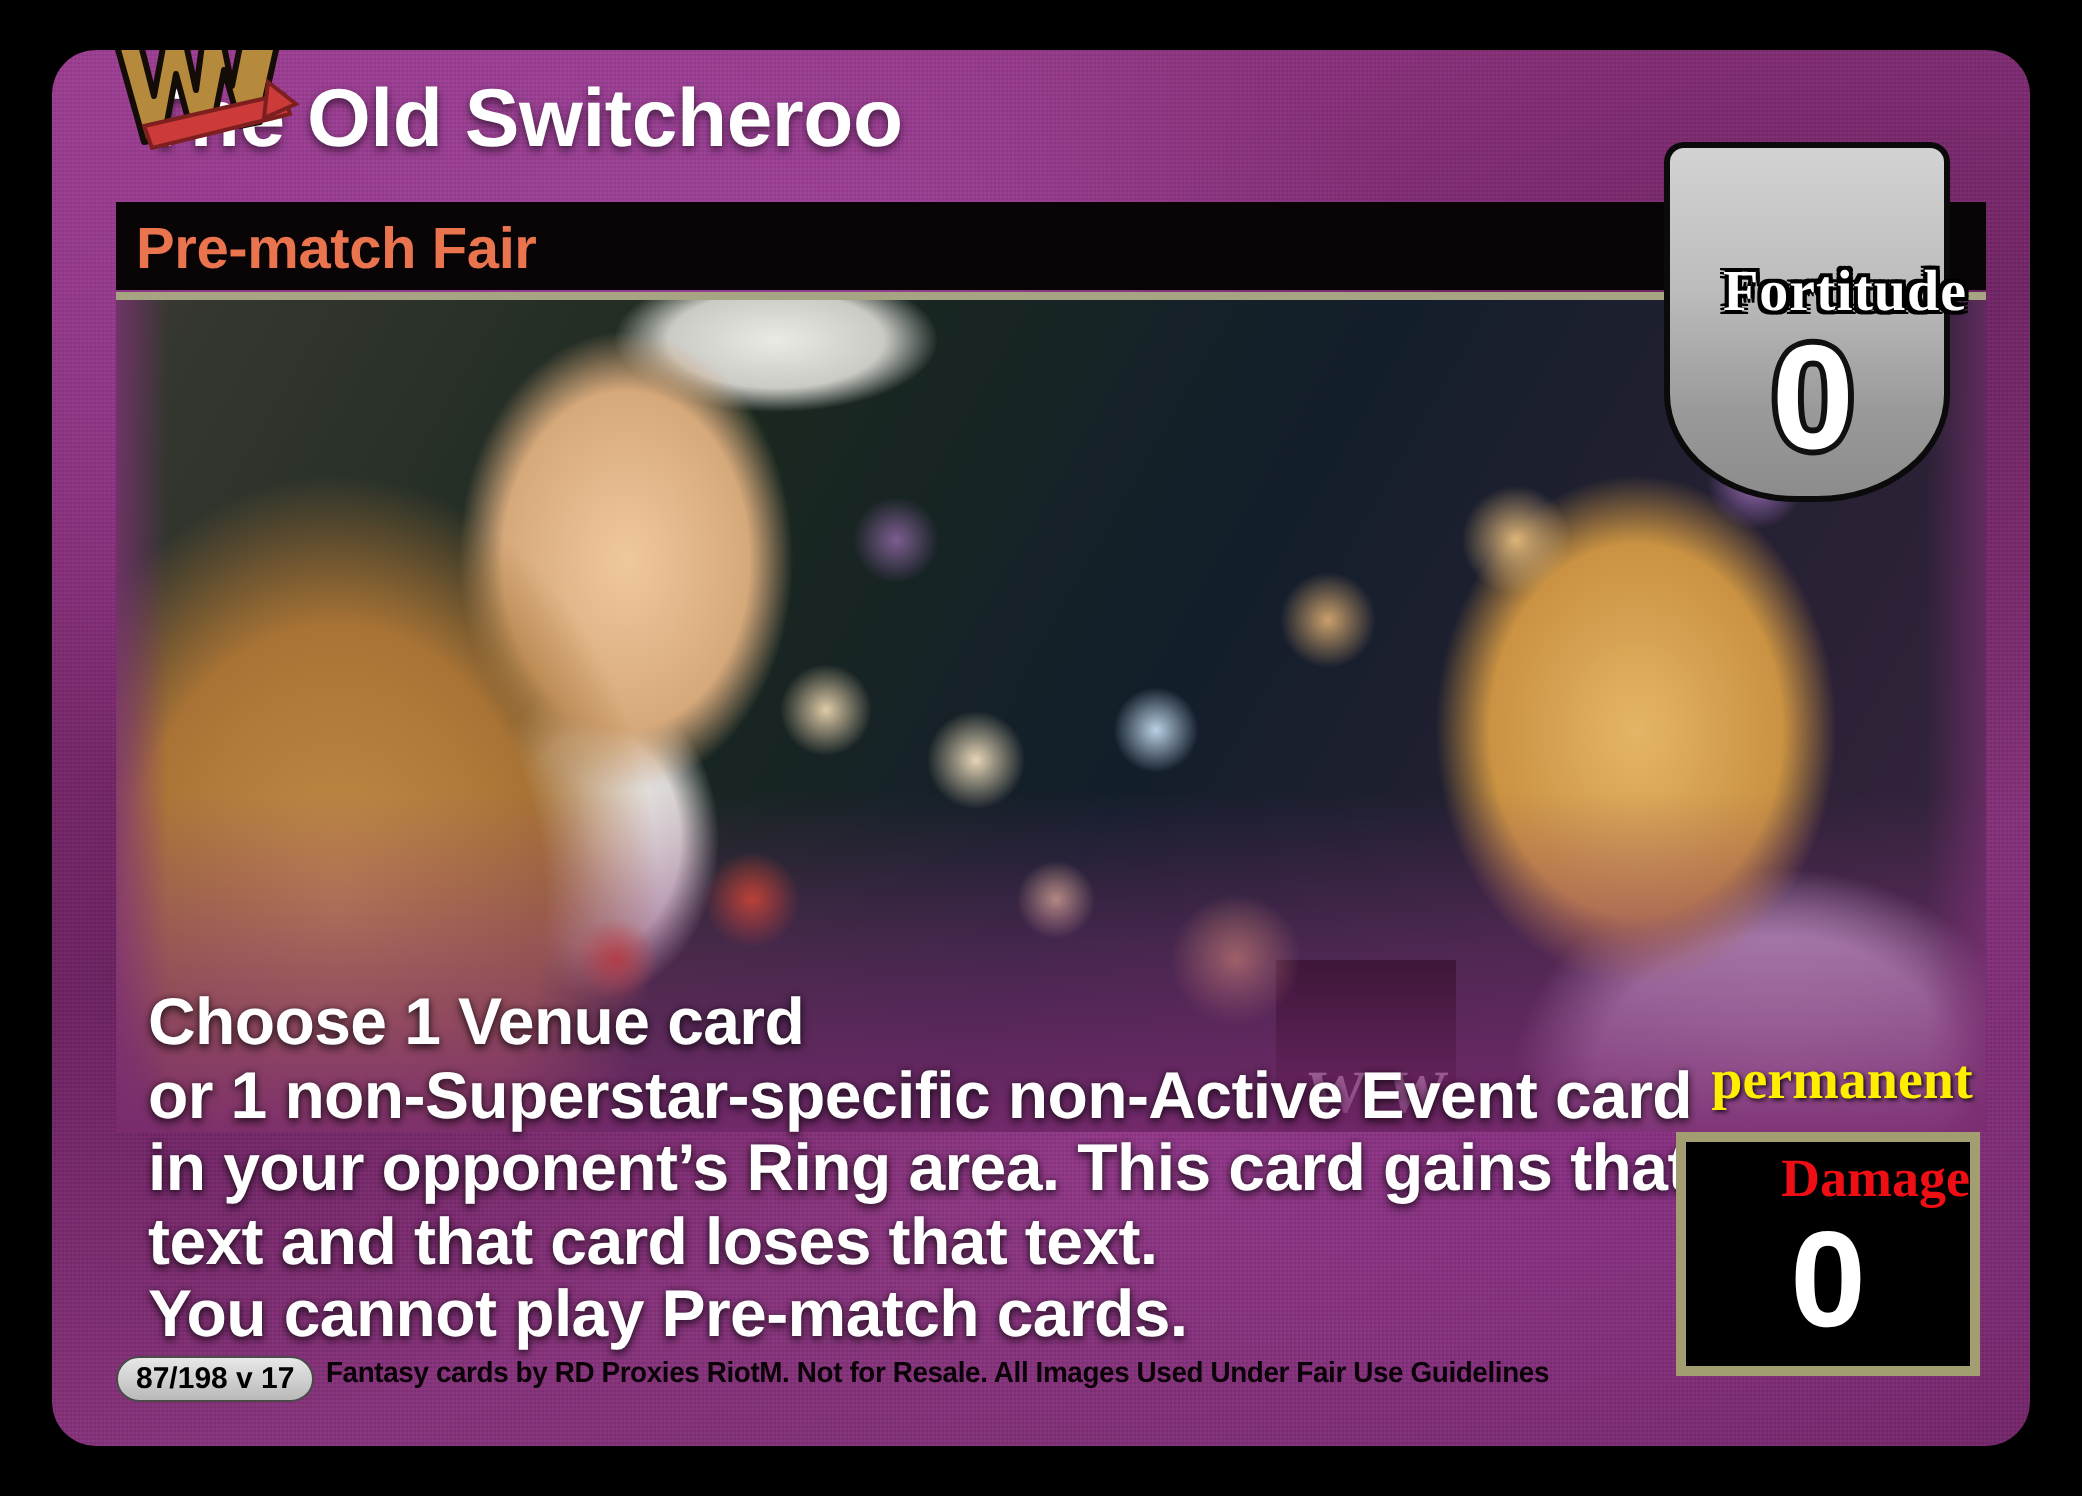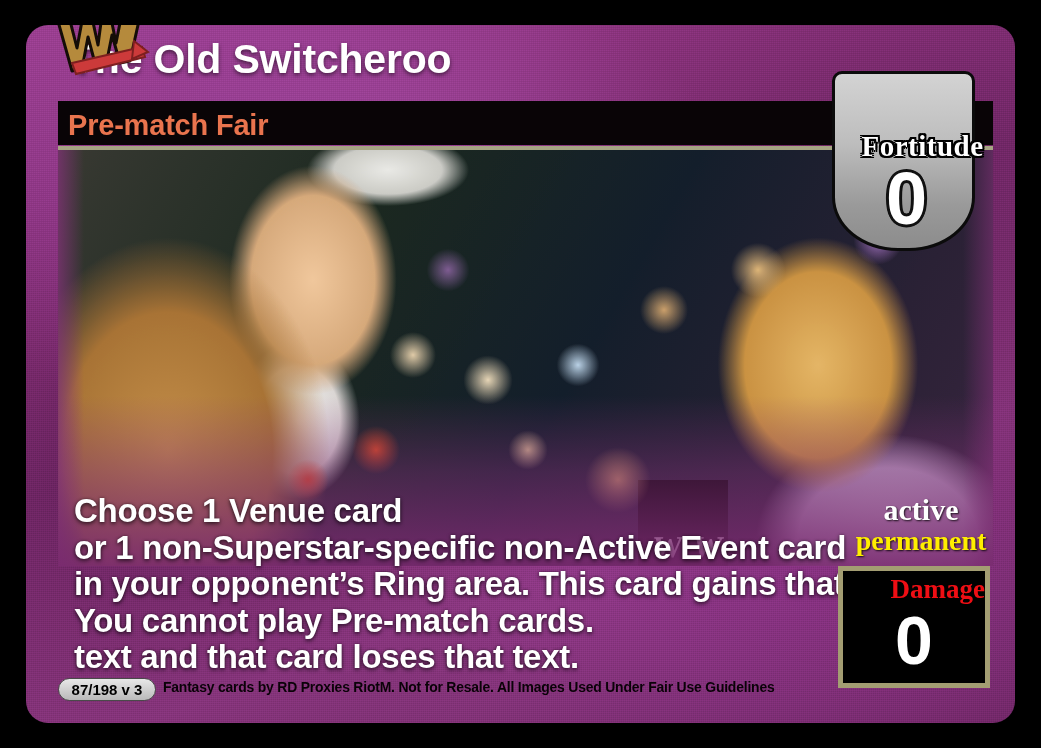--- a/index.html
+++ b/index.html
@@ -328,29 +328,28 @@
         <path d="M8 6 L20 4 L31 47 L36 20 L30 4 L43 3 L52 44 L56 14 L49 3 L62 2 L70 42 L76 12 L70 2 L84 1 L96 6 L84 60 L74 62 L66 34 L60 64 L50 66 L42 36 L36 68 L26 70 Z" fill="#b58a3c"></path>
       </g>
       <path d="M26 62 L96 46 L99 56 L30 73 Z" fill="#cc3a3a" stroke="#7d1f1f" stroke-width="2"></path>
       <path d="M88 40 L102 51 L86 58 Z" fill="#cc3a3a" stroke="#7d1f1f" stroke-width="2"></path>
     </svg>
 
     <div id="card-text">
       <span class="line">Choose 1 Venue card</span>
       <span class="line">or 1 non-Superstar-specific non-Active Event card</span>
       <span class="line">in your opponent’s Ring area. This card gains that</span>
+      <span class="line">text and that card loses that text.</span>
       <span class="line">You cannot play Pre-match cards.</span>
-      <span class="line">text and that card loses that text.</span>
-    </div>
-
-    <div id="keyword-active">active</div>
+    </div>
+
     <div id="keyword-permanent">permanent</div>
 
     <div id="damage-box">
       <div id="damage-label">Damage</div>
       <div id="damage-value">0</div>
     </div>
 
-    <div id="card-number-badge">87/198 v 3</div>
+    <div id="card-number-badge">87/198 v 17</div>
     <div id="credits">Fantasy cards by RD Proxies RiotM. Not for Resale. All Images Used Under Fair Use Guidelines</div>
 
   </div>
 </div>
 
 </body></html>

